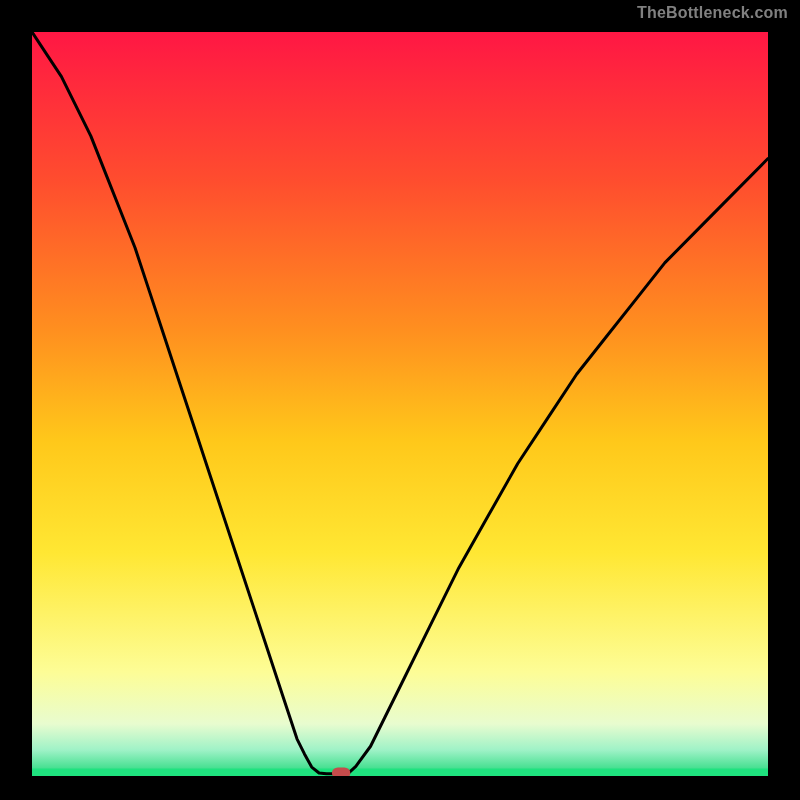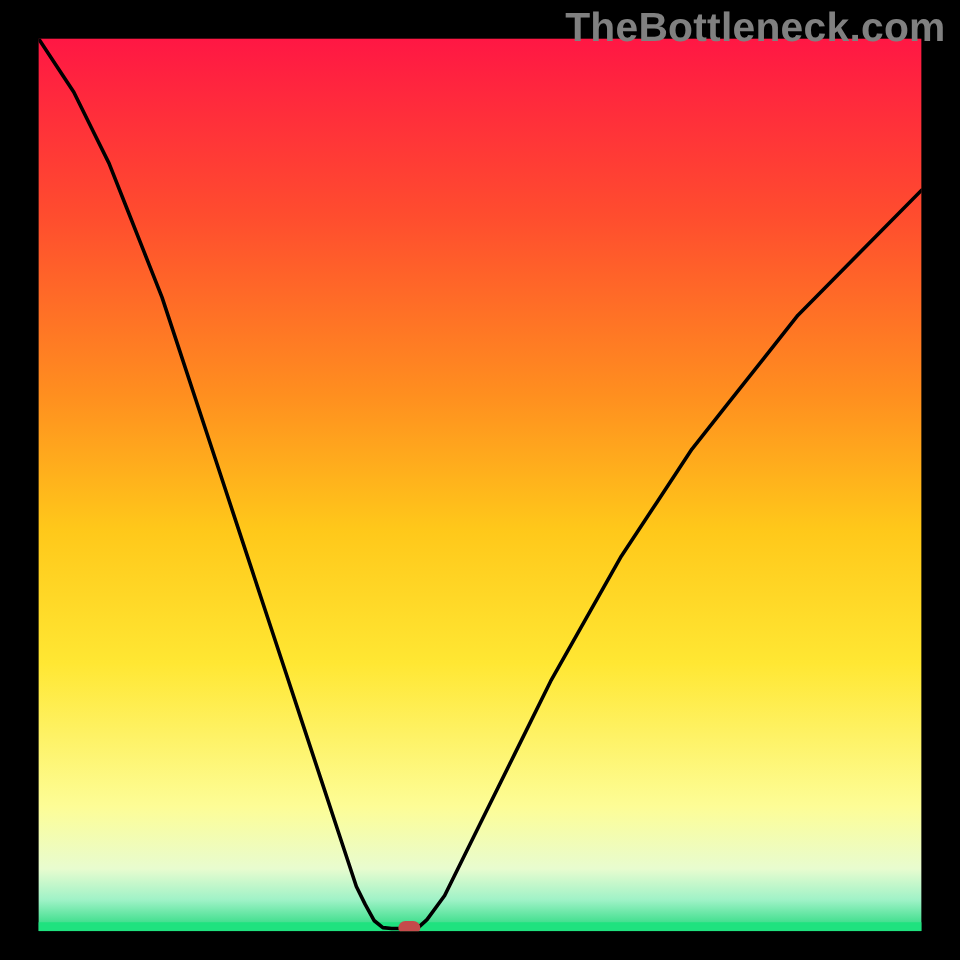--- a/index.html
+++ b/index.html
@@ -15,21 +15,21 @@
     position: relative;
     width: 800px;
     height: 800px;
     background: #000;
   }
   .watermark {
     position: absolute;
     top: 4px;
     right: 12px;
     color: #808080;
-    font-size: 34px;
+    font-size: 16px;
     font-weight: bold;
     letter-spacing: 0.2px;
     z-index: 10;
   }
   .plot {
     position: absolute;
     top: 32px;
     left: 32px;
     width: 736px;
     height: 744px;

